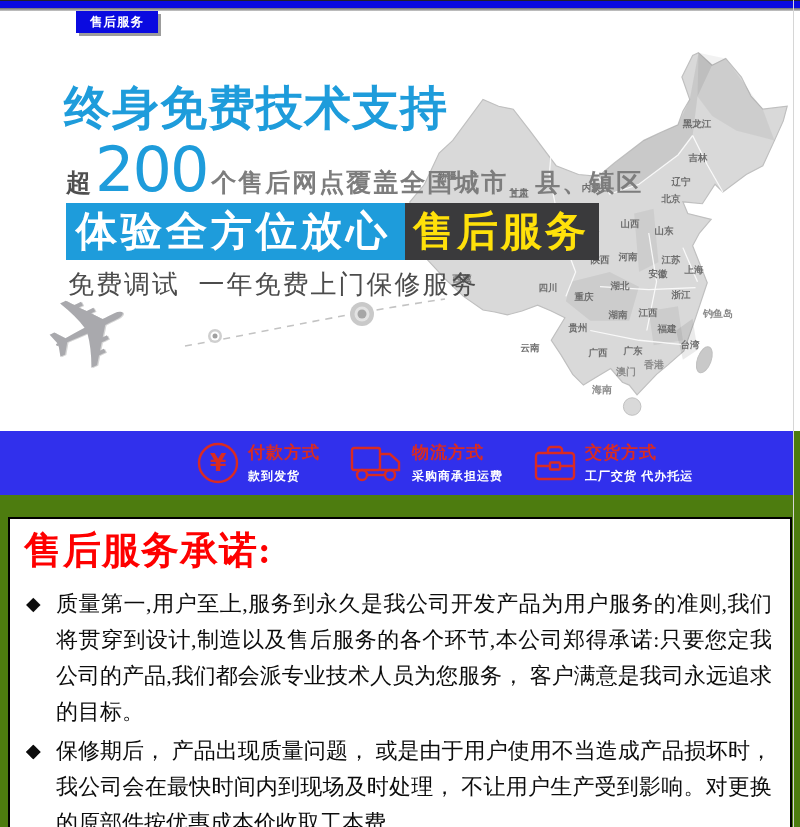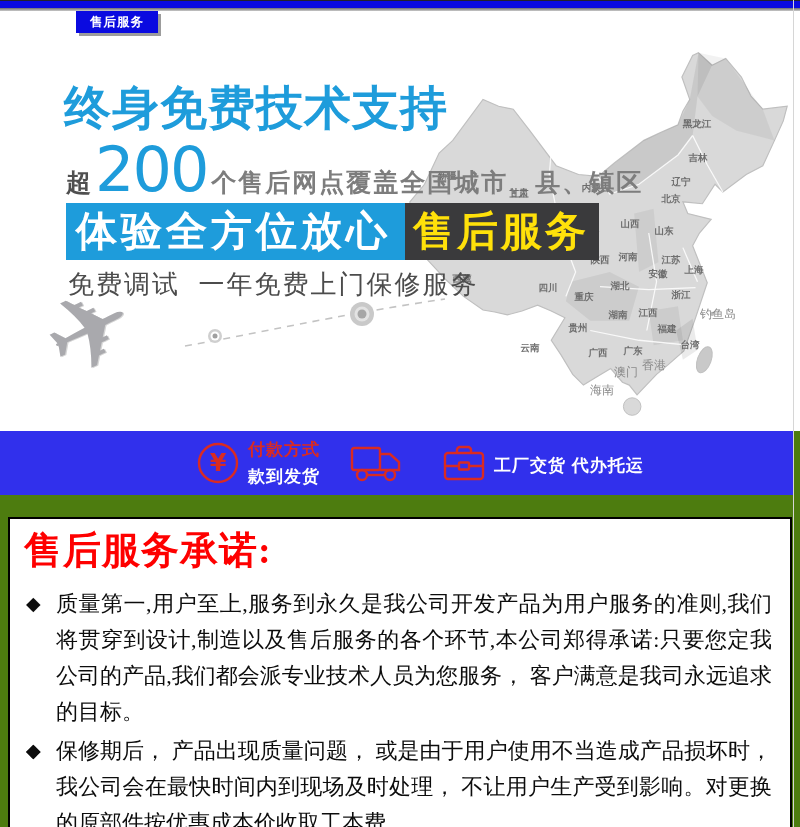--- a/index.html
+++ b/index.html
@@ -18,21 +18,21 @@
   .topshadow{height:3px;background:linear-gradient(#6f6f6f,#cacaca)}
   .tab{position:absolute;left:76px;top:11px;width:82px;height:22px;background:var(--topbar-blue);
        color:#fff;font-size:12.5px;font-weight:bold;text-align:center;line-height:22px;
        letter-spacing:1px;box-shadow:3px 3px 0 #9c9c9c;z-index:5}
 
   
   .hero{position:relative;width:800px;height:420px;background:#fff}
   .map-svg{position:absolute;left:405px;top:22px;width:390px;height:400px}
   .map-label{position:absolute;transform:translate(-50%,-50%);font-size:9.5px;font-weight:bold;
              color:#6e6e6e;white-space:nowrap;z-index:2}
-  .map-label.small{font-size:12px;font-weight:normal;color:#8a8a8a}
+  .map-label.small{font-size:10px;font-weight:bold;color:#8a8a8a}
   .headline{position:absolute;left:64px;top:66px;font-size:47px;font-weight:bold;
             color:var(--azure);letter-spacing:1px;z-index:3;white-space:nowrap}
   .statline{position:absolute;left:66px;top:128px;display:flex;align-items:baseline;z-index:3;white-space:nowrap}
   .stat-prefix{font-size:25px;color:#4f4f4f;font-weight:bold}
   .stat-number{font-size:62px;line-height:1;color:var(--azure);letter-spacing:-2px;margin:0 4px;font-family:"DejaVu Sans",sans-serif}
   .stat-suffix{font-size:25px;color:#7d7d7d;font-weight:bold;letter-spacing:2px}
   .sloganrow{position:absolute;left:66px;top:192px;display:flex;z-index:3;white-space:nowrap}
   .slogan-left{background:var(--azure);color:#fff;font-size:41px;font-weight:bold;
                letter-spacing:4px;line-height:57px;height:57px;padding:0 14px 16px 10px}
   .slogan-right{background:var(--dark-block);color:var(--yellow);font-size:41px;font-weight:bold;
@@ -44,21 +44,21 @@
          font-family:"DejaVu Sans",sans-serif;transform:rotate(-26deg);z-index:2;
          text-shadow:1px 1px 0 #d5d5d5}
 
   
   .banner{width:793px;height:64px;background:var(--banner-blue);display:flex;align-items:center;
           padding-left:196px}
   .banner-item{display:flex;align-items:center;margin-right:30px}
   .banner-icon{margin-right:8px;flex:none;display:flex;align-items:center}
   .banner-texts{display:flex;flex-direction:column}
   .banner-title{color:var(--banner-red);font-size:17px;font-weight:bold;letter-spacing:1px}
-  .banner-sub{color:#fff;font-size:17px;font-weight:bold;margin-top:4px;letter-spacing:1px;white-space:nowrap}
+  .banner-sub{color:#fff;font-size:12px;font-weight:bold;margin-top:4px;letter-spacing:1px;white-space:nowrap}
 
   
   .gap{height:22px}
   .promise{margin:0 8px;width:784px;height:378px;border:2px solid #000;background:#fff;
            padding:4px 18px 8px 14px;font-family:"Liberation Serif","DejaVu Serif",serif}
   .promise-title{color:var(--promise-red);font-size:38px;font-weight:bold;margin:2px 0 10px;letter-spacing:1px}
   .promise p{position:relative;font-size:22px;line-height:36px;color:#0c0c0c;
              padding-left:32px;margin-bottom:3px;text-align:justify}
   .promise .marker{position:absolute;left:2px;top:0;font-size:19px}
 </style>
@@ -184,32 +184,37 @@
     <div class="banner-item">
       <span class="banner-icon">
         <svg width="54" height="40" viewBox="0 0 54 40" fill="none" stroke="var(--banner-red)" stroke-width="2.4">
           <rect x="2" y="5" width="28" height="22" rx="2"></rect>
           <path d="M30 11 h10 l9 8 v8 h-19"></path>
           <circle cx="12" cy="32" r="5"></circle>
           <circle cx="40" cy="32" r="5"></circle>
           <path d="M17 32 h18"></path>
         </svg>
       </span>
+      <span class="banner-texts">
+        <span class="banner-title">物流方式</span>
+        <span class="banner-sub">采购商承担运费</span>
+      </span>
     </div>
 
     <div class="banner-item">
       <span class="banner-icon">
         <svg width="44" height="40" viewBox="0 0 44 40" fill="none" stroke="var(--banner-red)" stroke-width="2.4">
           <rect x="3" y="10" width="38" height="26" rx="3"></rect>
           <path d="M15 10 V7 a3 3 0 0 1 3 -3 h8 a3 3 0 0 1 3 3 V10"></path>
           <path d="M3 23 h14 M27 23 h14"></path>
           <rect x="17" y="19.5" width="10" height="7" rx="1"></rect>
         </svg>
       </span>
       <span class="banner-texts">
+        <span class="banner-title">交货方式</span>
         <span class="banner-sub">工厂交货 代办托运</span>
       </span>
     </div>
   </div>
 
   <div class="gap"></div>
 
   <div class="promise">
     <div class="promise-title">售后服务承诺:</div>
     <p>

